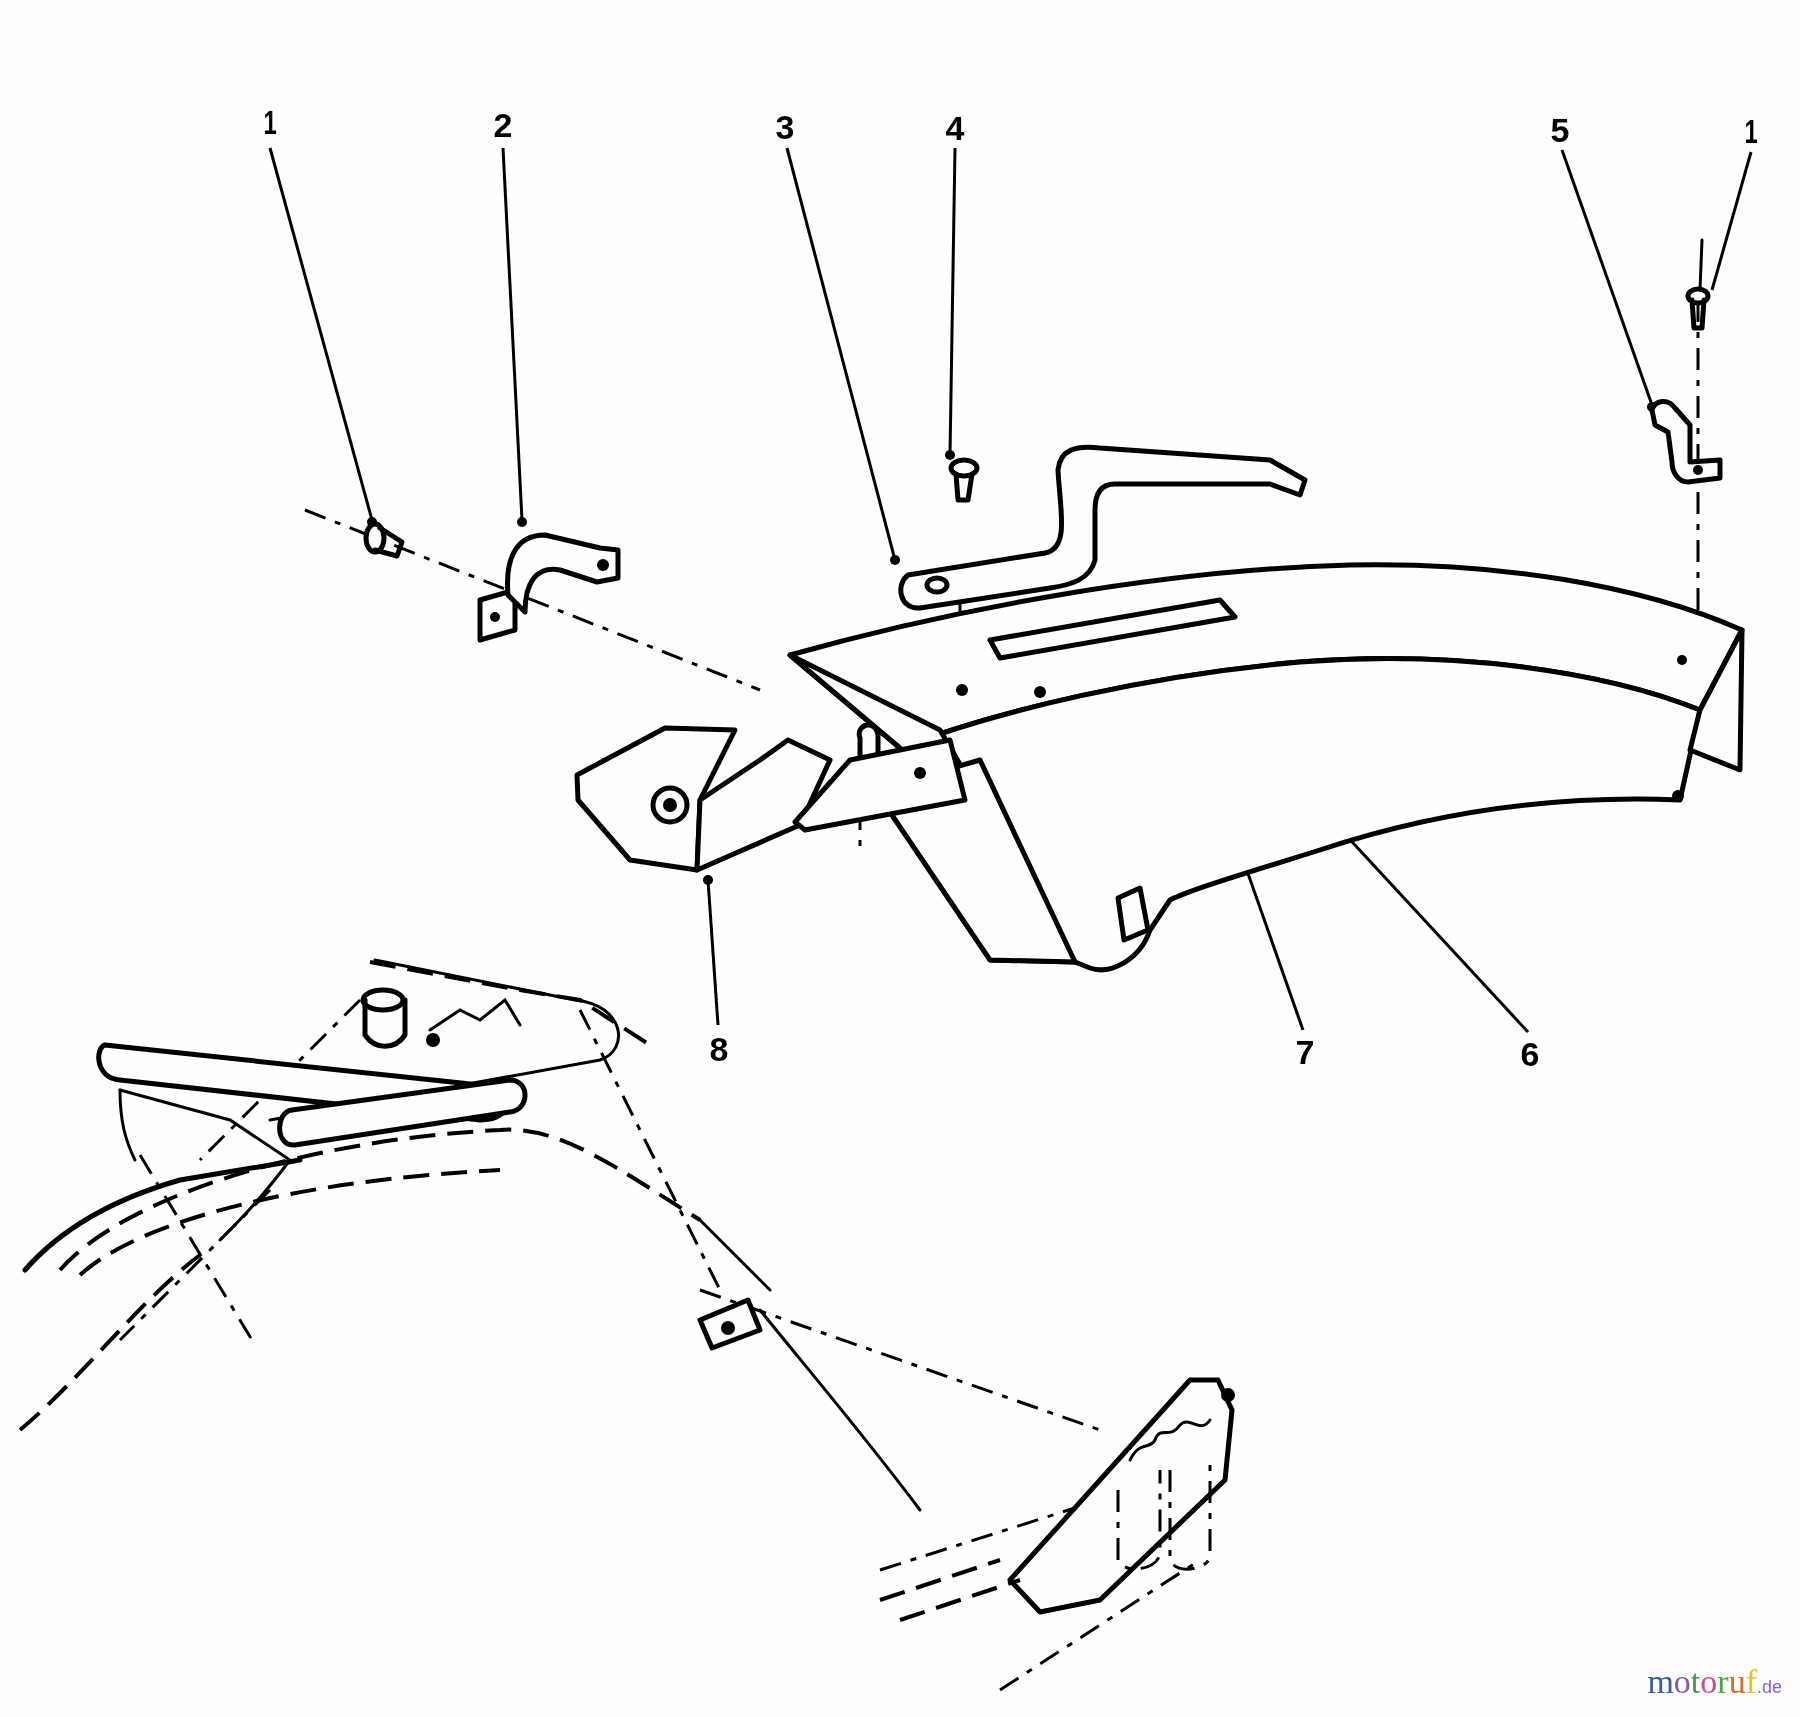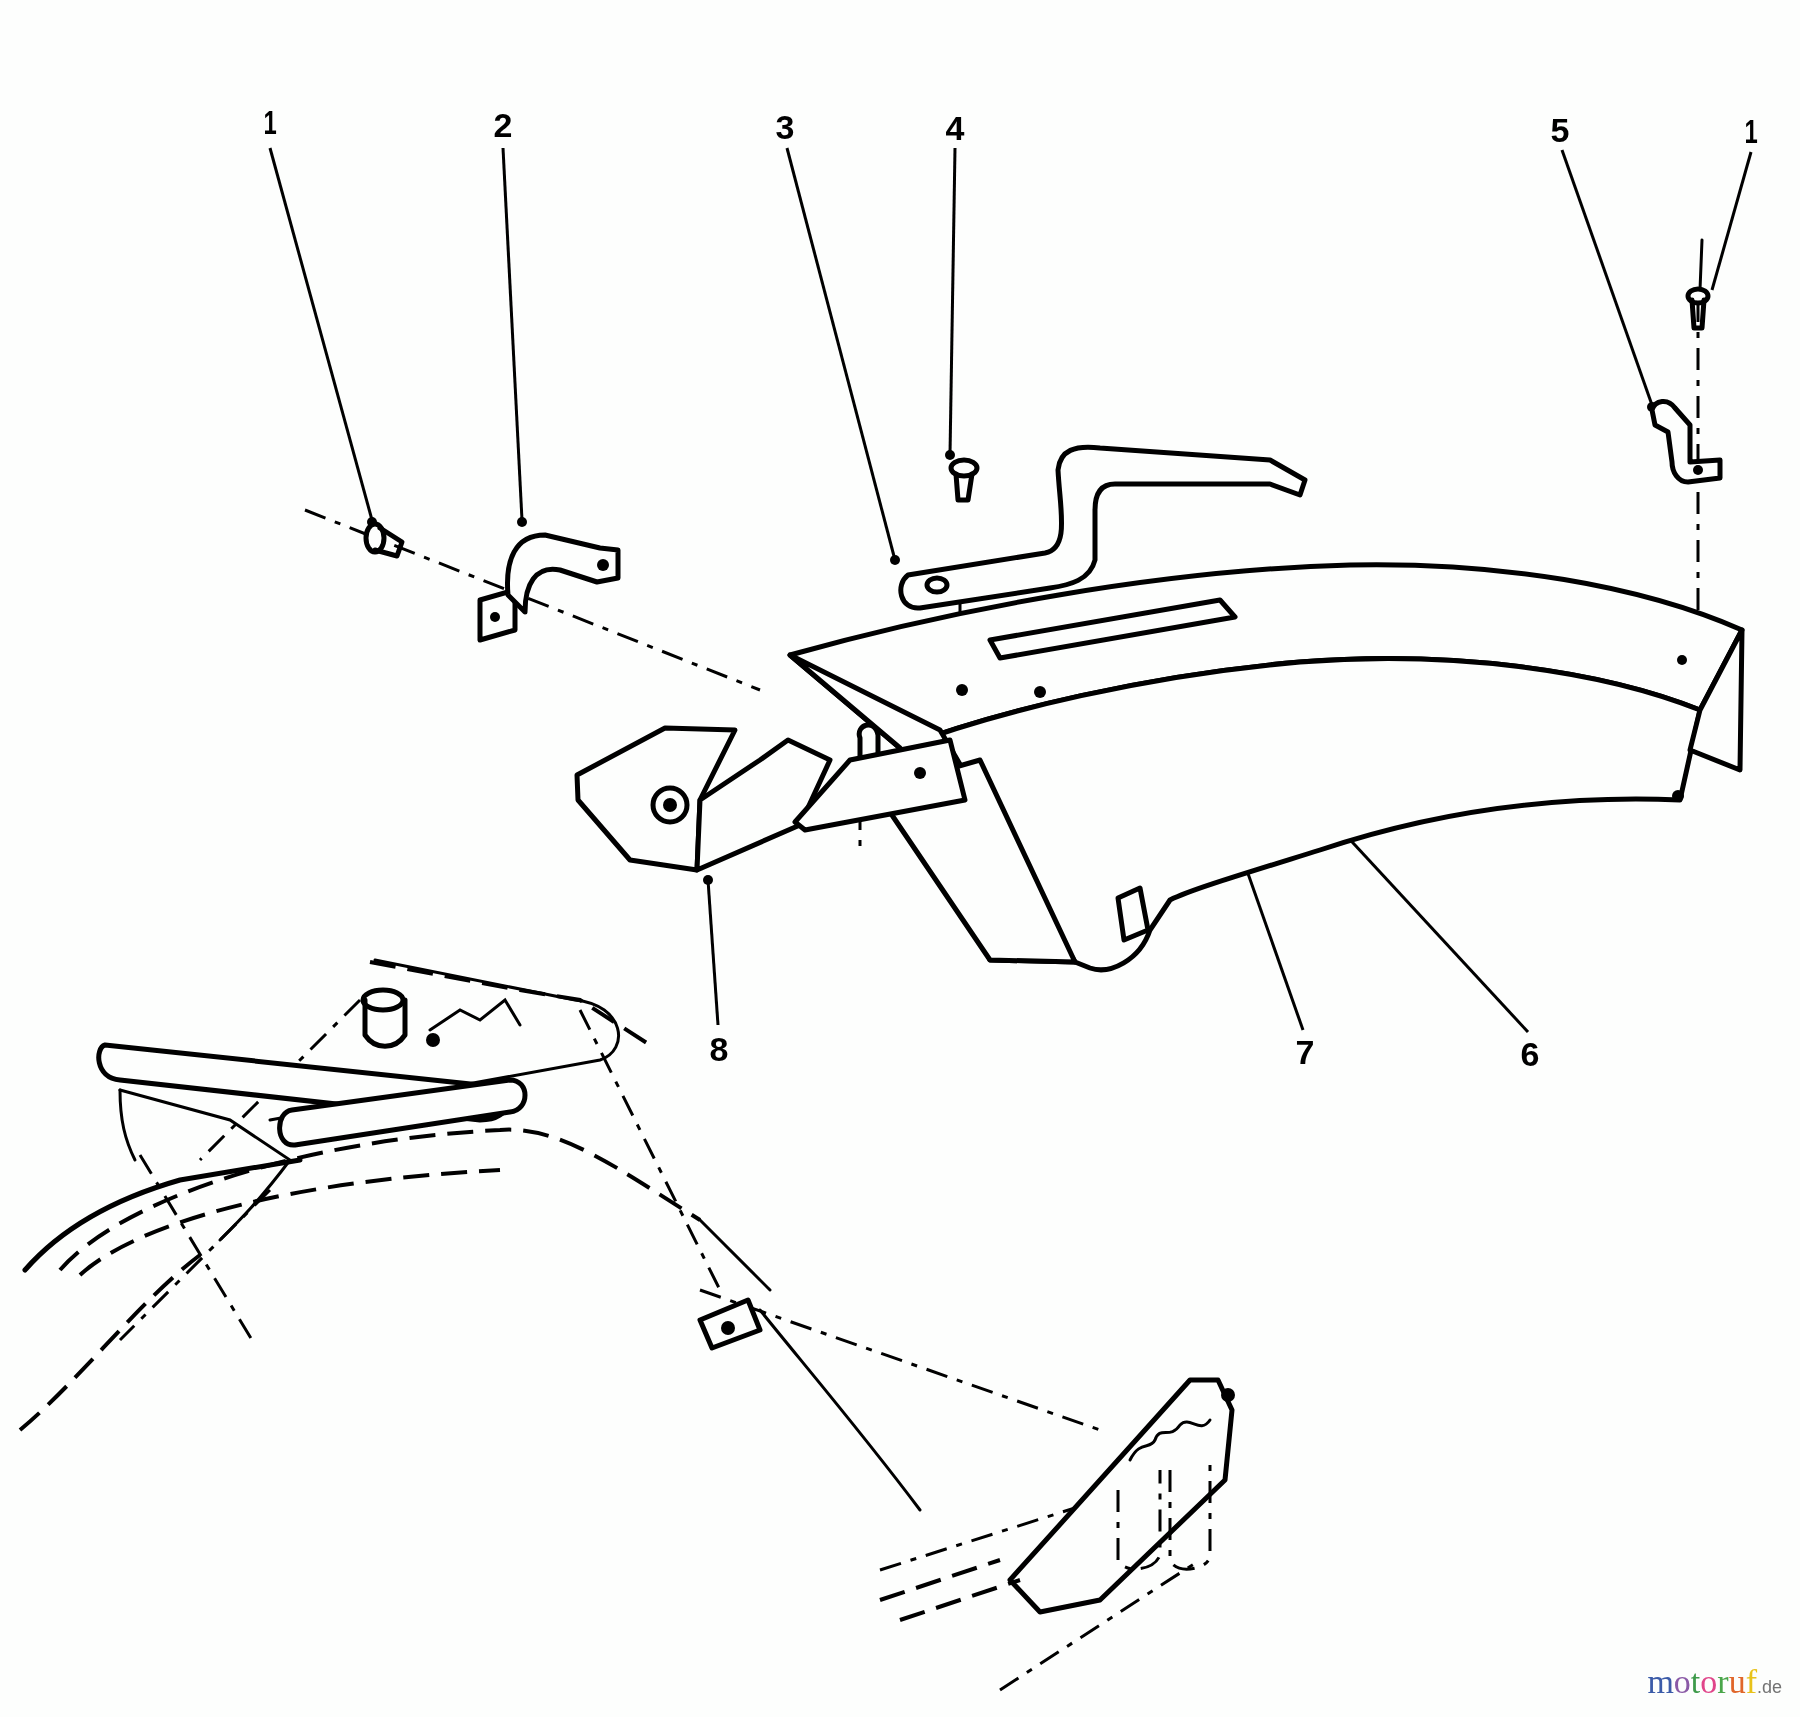--- a/index.html
+++ b/index.html
@@ -12,21 +12,21 @@
   .dash { fill: none; stroke: #000; stroke-width: 3; stroke-dasharray: 22 10 6 10; }
   .dash2 { fill: none; stroke: #000; stroke-width: 4; stroke-dasharray: 26 12; }
   .fillw { fill: #fdfefd; stroke: #000; stroke-width: 5; stroke-linejoin: round; }
   .dot { fill: #000; }
   .callout { position: absolute; font-family: "Liberation Sans", sans-serif;
              font-weight: bold; font-size: 34px; color: #000; transform: translate(-50%, -50%);
              transform-origin: center; line-height: 1; }
   .callout.narrow { transform: translate(-50%, -50%) scaleX(0.7); }
   #watermark { position: absolute; right: 18px; bottom: 16px; font-family: "Liberation Serif", serif;
                font-size: 34px; letter-spacing: 0px; }
-  #watermark .suffix { font-family: "Liberation Sans", sans-serif; font-size: 18px; color: #737373; }
+  #watermark .suffix { font-family: "Liberation Sans", sans-serif; font-size: 18px; color: #8b5cf6; }
 </style>
 </head>
 <body>
 
 <svg id="diagram" viewBox="0 0 1800 1717" xmlns="http://www.w3.org/2000/svg">
 
   <g>
     <line class="leader" x1="270" y1="148" x2="372" y2="520"></line>
     <line class="leader" x1="503" y1="148" x2="522" y2="520"></line>
     <line class="leader" x1="787" y1="148" x2="895" y2="560"></line>

